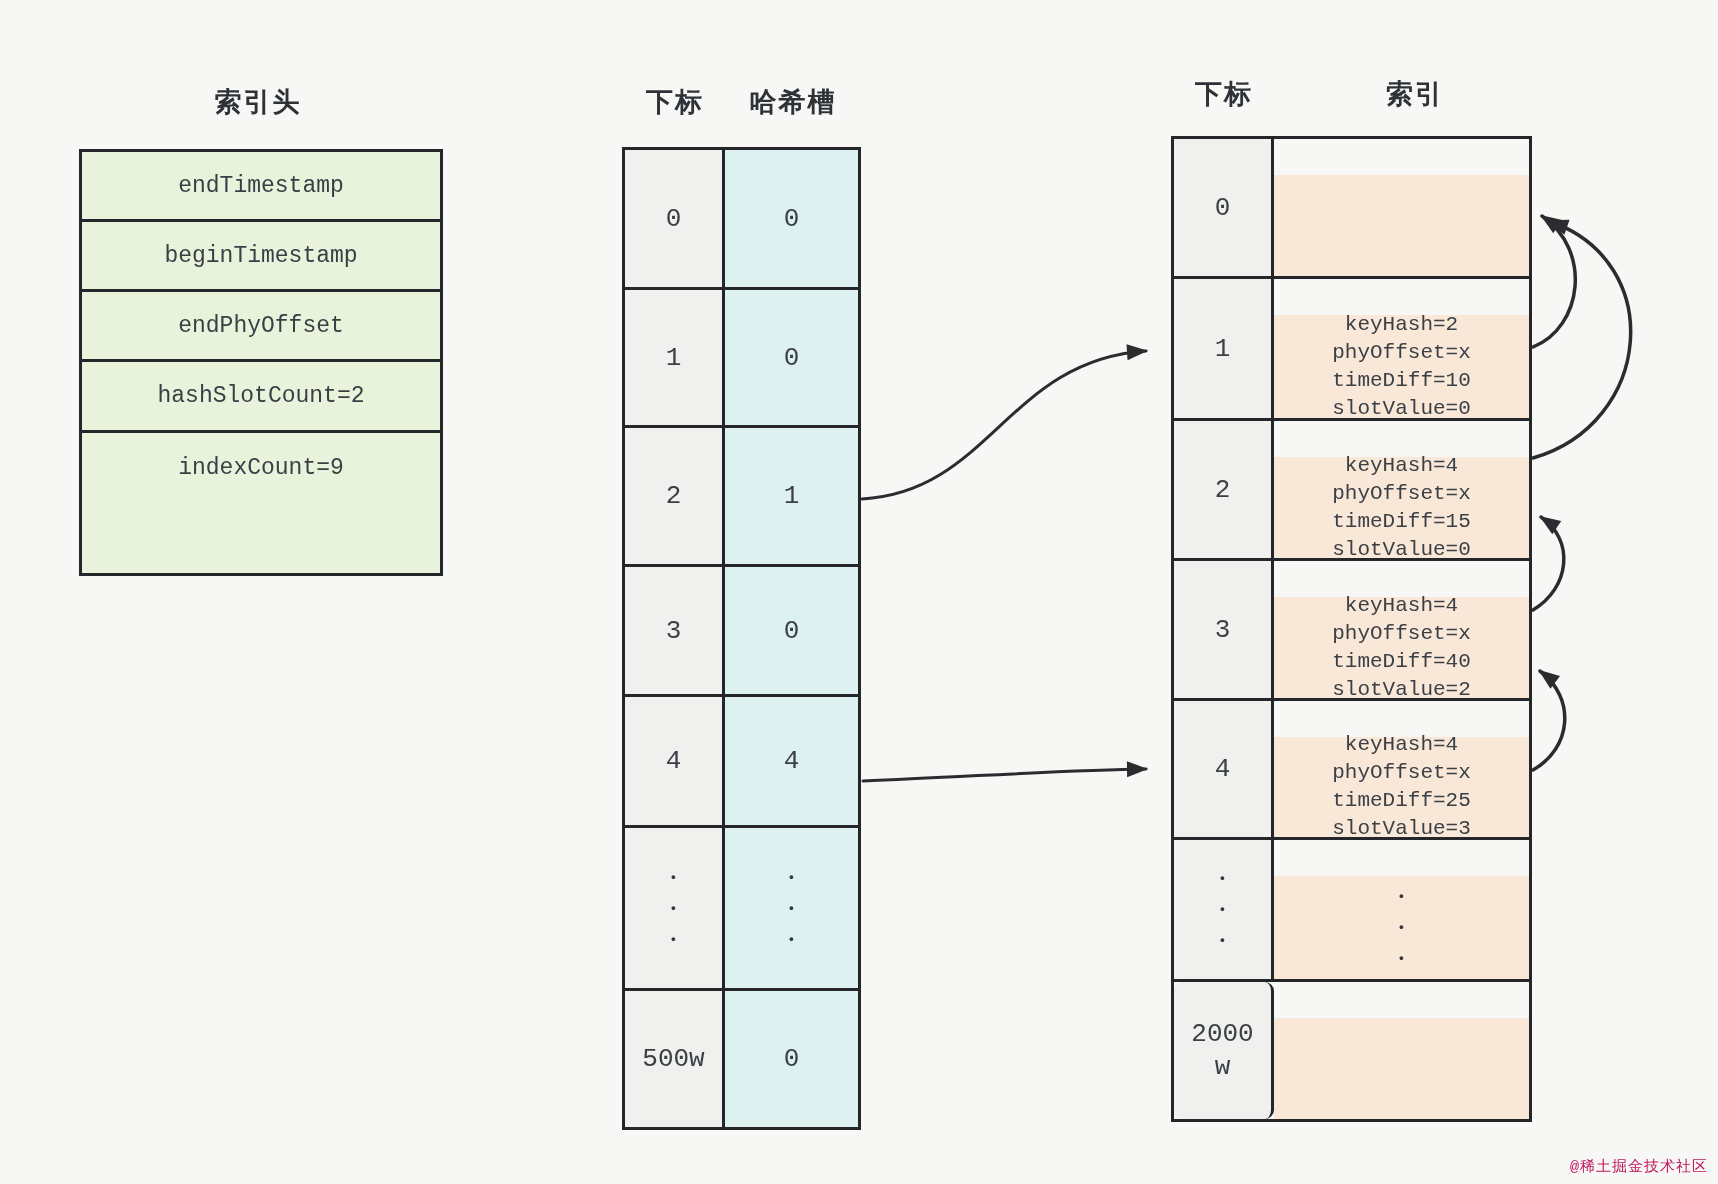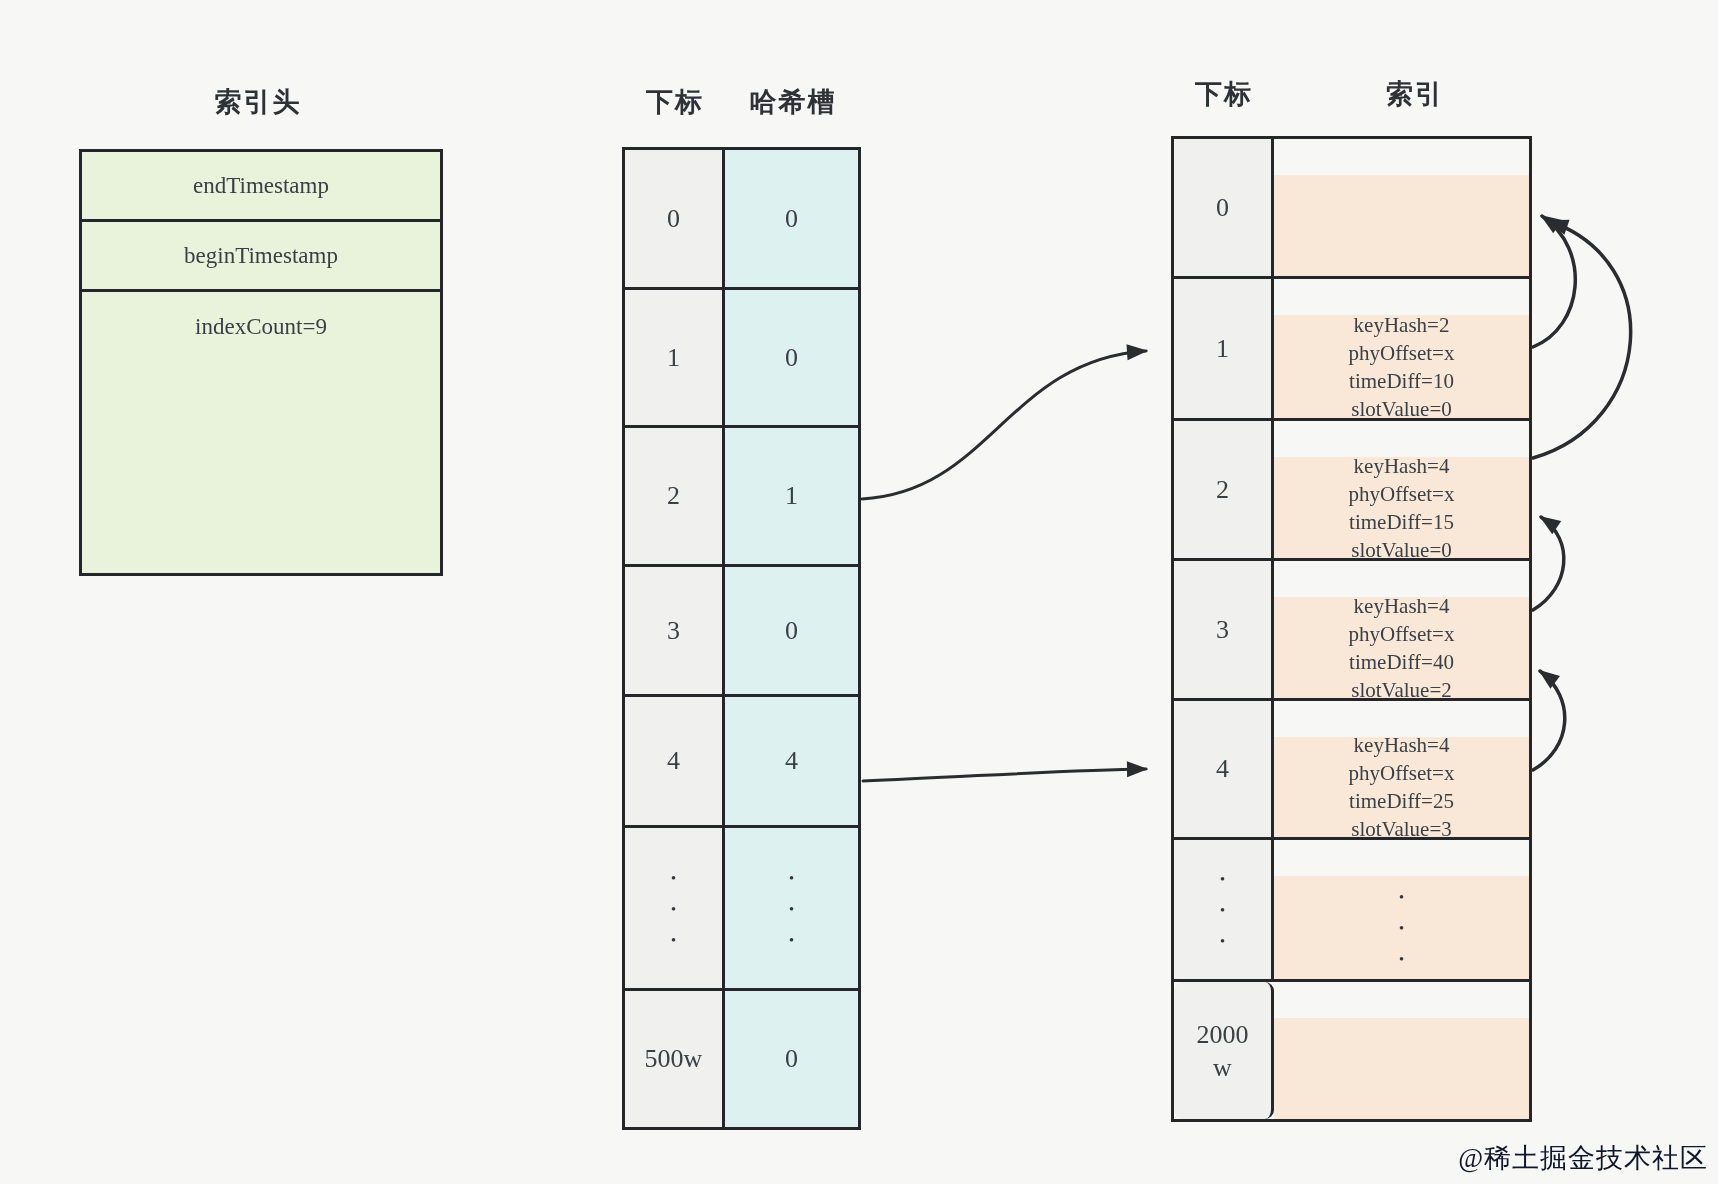--- a/index.html
+++ b/index.html
@@ -1,20 +1,20 @@
 <!DOCTYPE html>
 <html><head>
 <meta charset="utf-8">
 <style>
   html,body{margin:0;padding:0;}
   .canvas{
     position:relative;
     width:1718px;height:1184px;
     background:#f7f7f6;
-    font-family:Liberation Serif, serif;
+    font-family:Liberation Mono, monospace;
     color:#3b4046;
     overflow:hidden;
   }
   .col-hdr{
     position:absolute;
     text-align:center;
     font-size:27px;
     font-weight:600;
     color:#2e3237;
     letter-spacing:2px;
@@ -71,39 +71,41 @@
     color:#33373c;
   }
   .wrapcell{white-space:pre-line;line-height:33px;border-radius:9px;}
   .arrows{
     position:absolute;left:0;top:0;
     pointer-events:none;
   }
   .watermark{
     position:absolute;
     right:10px;bottom:8px;
-    font-size:27px;
-    color:#0f172a;
+    font-size:15px;
+    color:#be185d;
     letter-spacing:1px;
   }
 </style>
 </head>
 <body>
 
 <div class="canvas">
 
   <div class="col-hdr" style="left:79px;top:84px;width:358px;">索引头</div>
   <div class="col-hdr" style="left:625px;top:84px;width:100px;">下标</div>
   <div class="col-hdr" style="left:725px;top:84px;width:136px;">哈希槽</div>
   <div class="col-hdr" style="left:1174px;top:76px;width:100px;">下标</div>
   <div class="col-hdr" style="left:1284px;top:76px;width:160px;text-align:right;">索引</div>
 
   <div class="tbl" id="header-table">
     <div class="cell bB">endTimestamp</div>
     <div class="cell bB">beginTimestamp</div>
+    <div class="cell bB">endPhyOffset</div>
+    <div class="cell bB">hashSlotCount=2</div>
     <div class="cell">indexCount=9</div>
   </div>
 
   <div class="tbl" id="hash-table">
     <div class="cell sub bR bB">0</div>
     <div class="cell slot bB">0</div>
     <div class="cell sub bR bB">1</div>
     <div class="cell slot bB">0</div>
     <div class="cell sub bR bB">2</div>
     <div class="cell slot bB">1</div>

